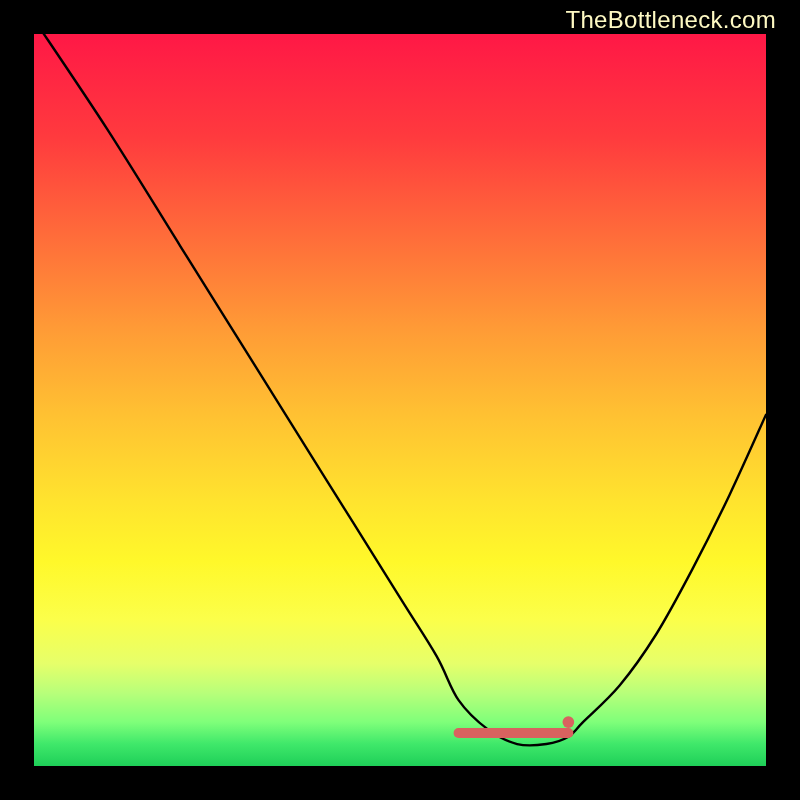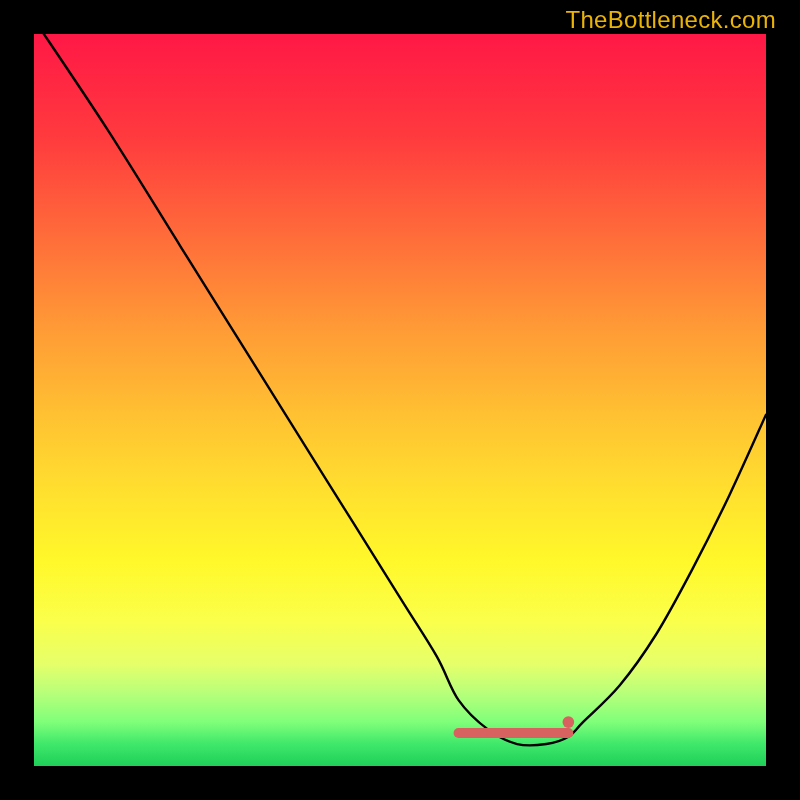--- a/index.html
+++ b/index.html
@@ -14,21 +14,21 @@
   .frame {
     position: relative;
     width: 800px;
     height: 800px;
     background: #000;
   }
   .watermark {
     position: absolute;
     top: 6px;
     right: 24px;
-    color: #eab308;
+    color: #fef9c3;
     font-size: 24px;
     font-weight: 500;
     letter-spacing: 0.3px;
     z-index: 3;
   }
   .plot {
     position: absolute;
     left: 34px;
     top: 34px;
     width: 732px;

